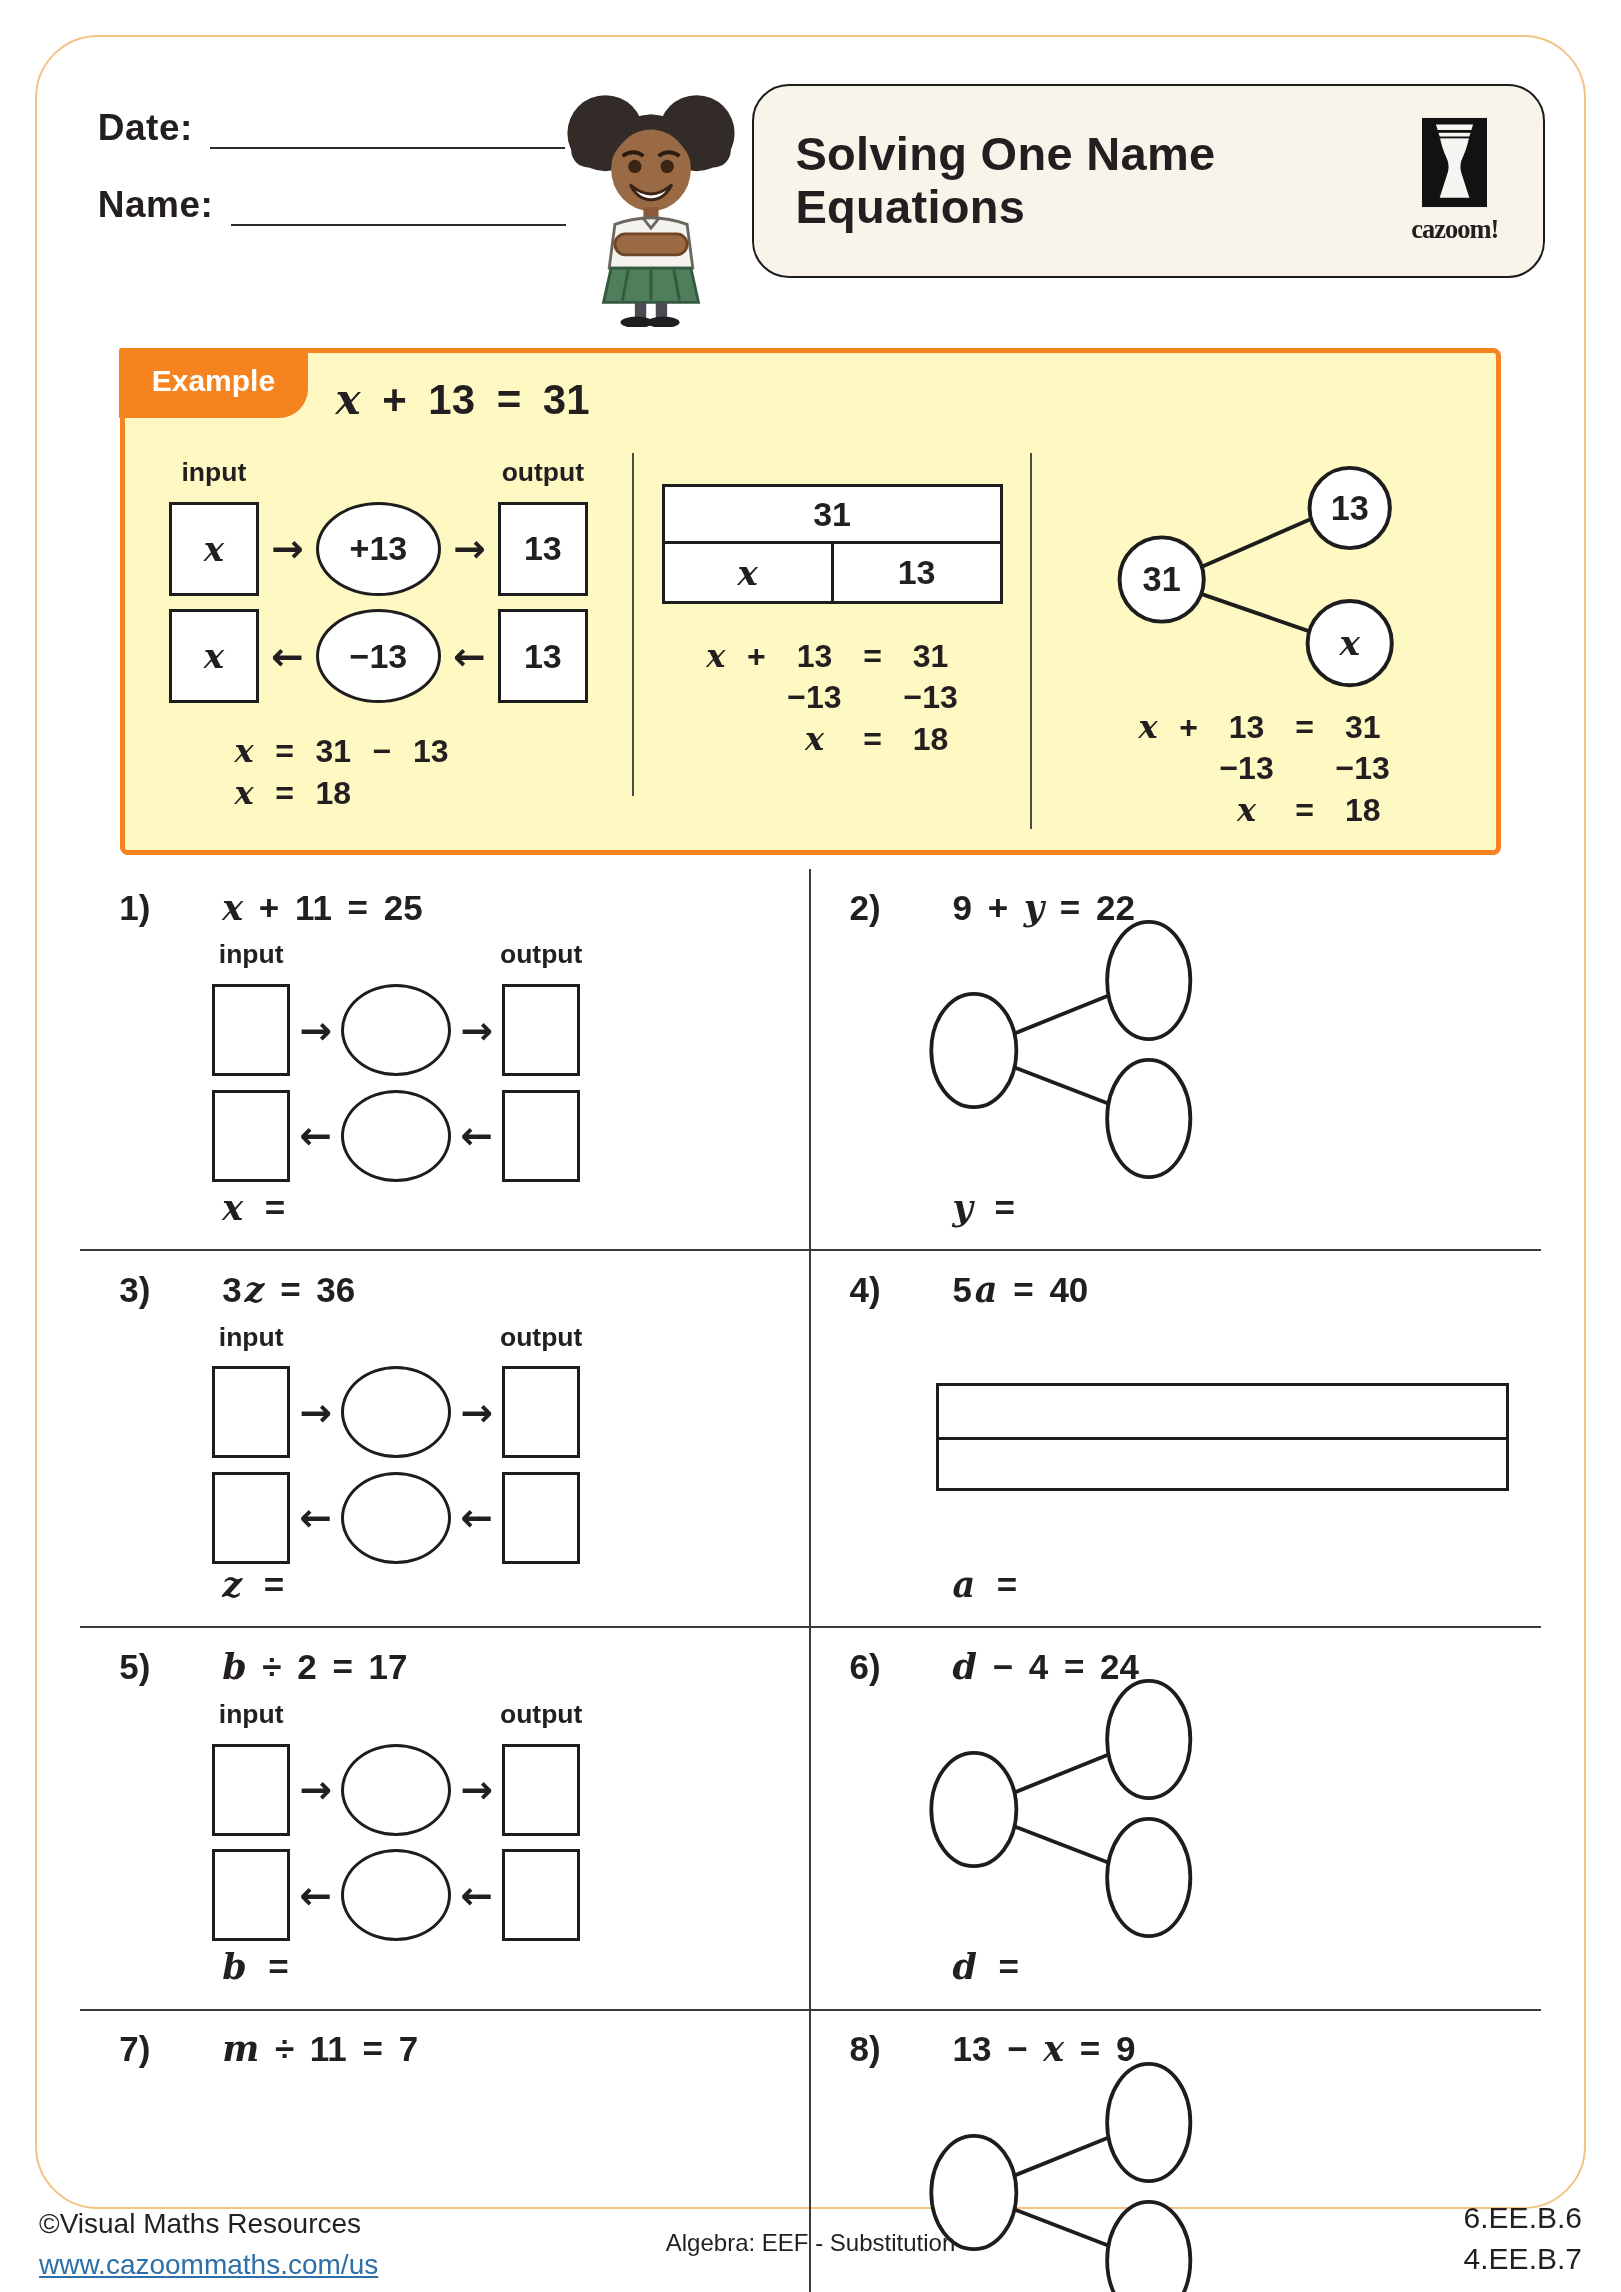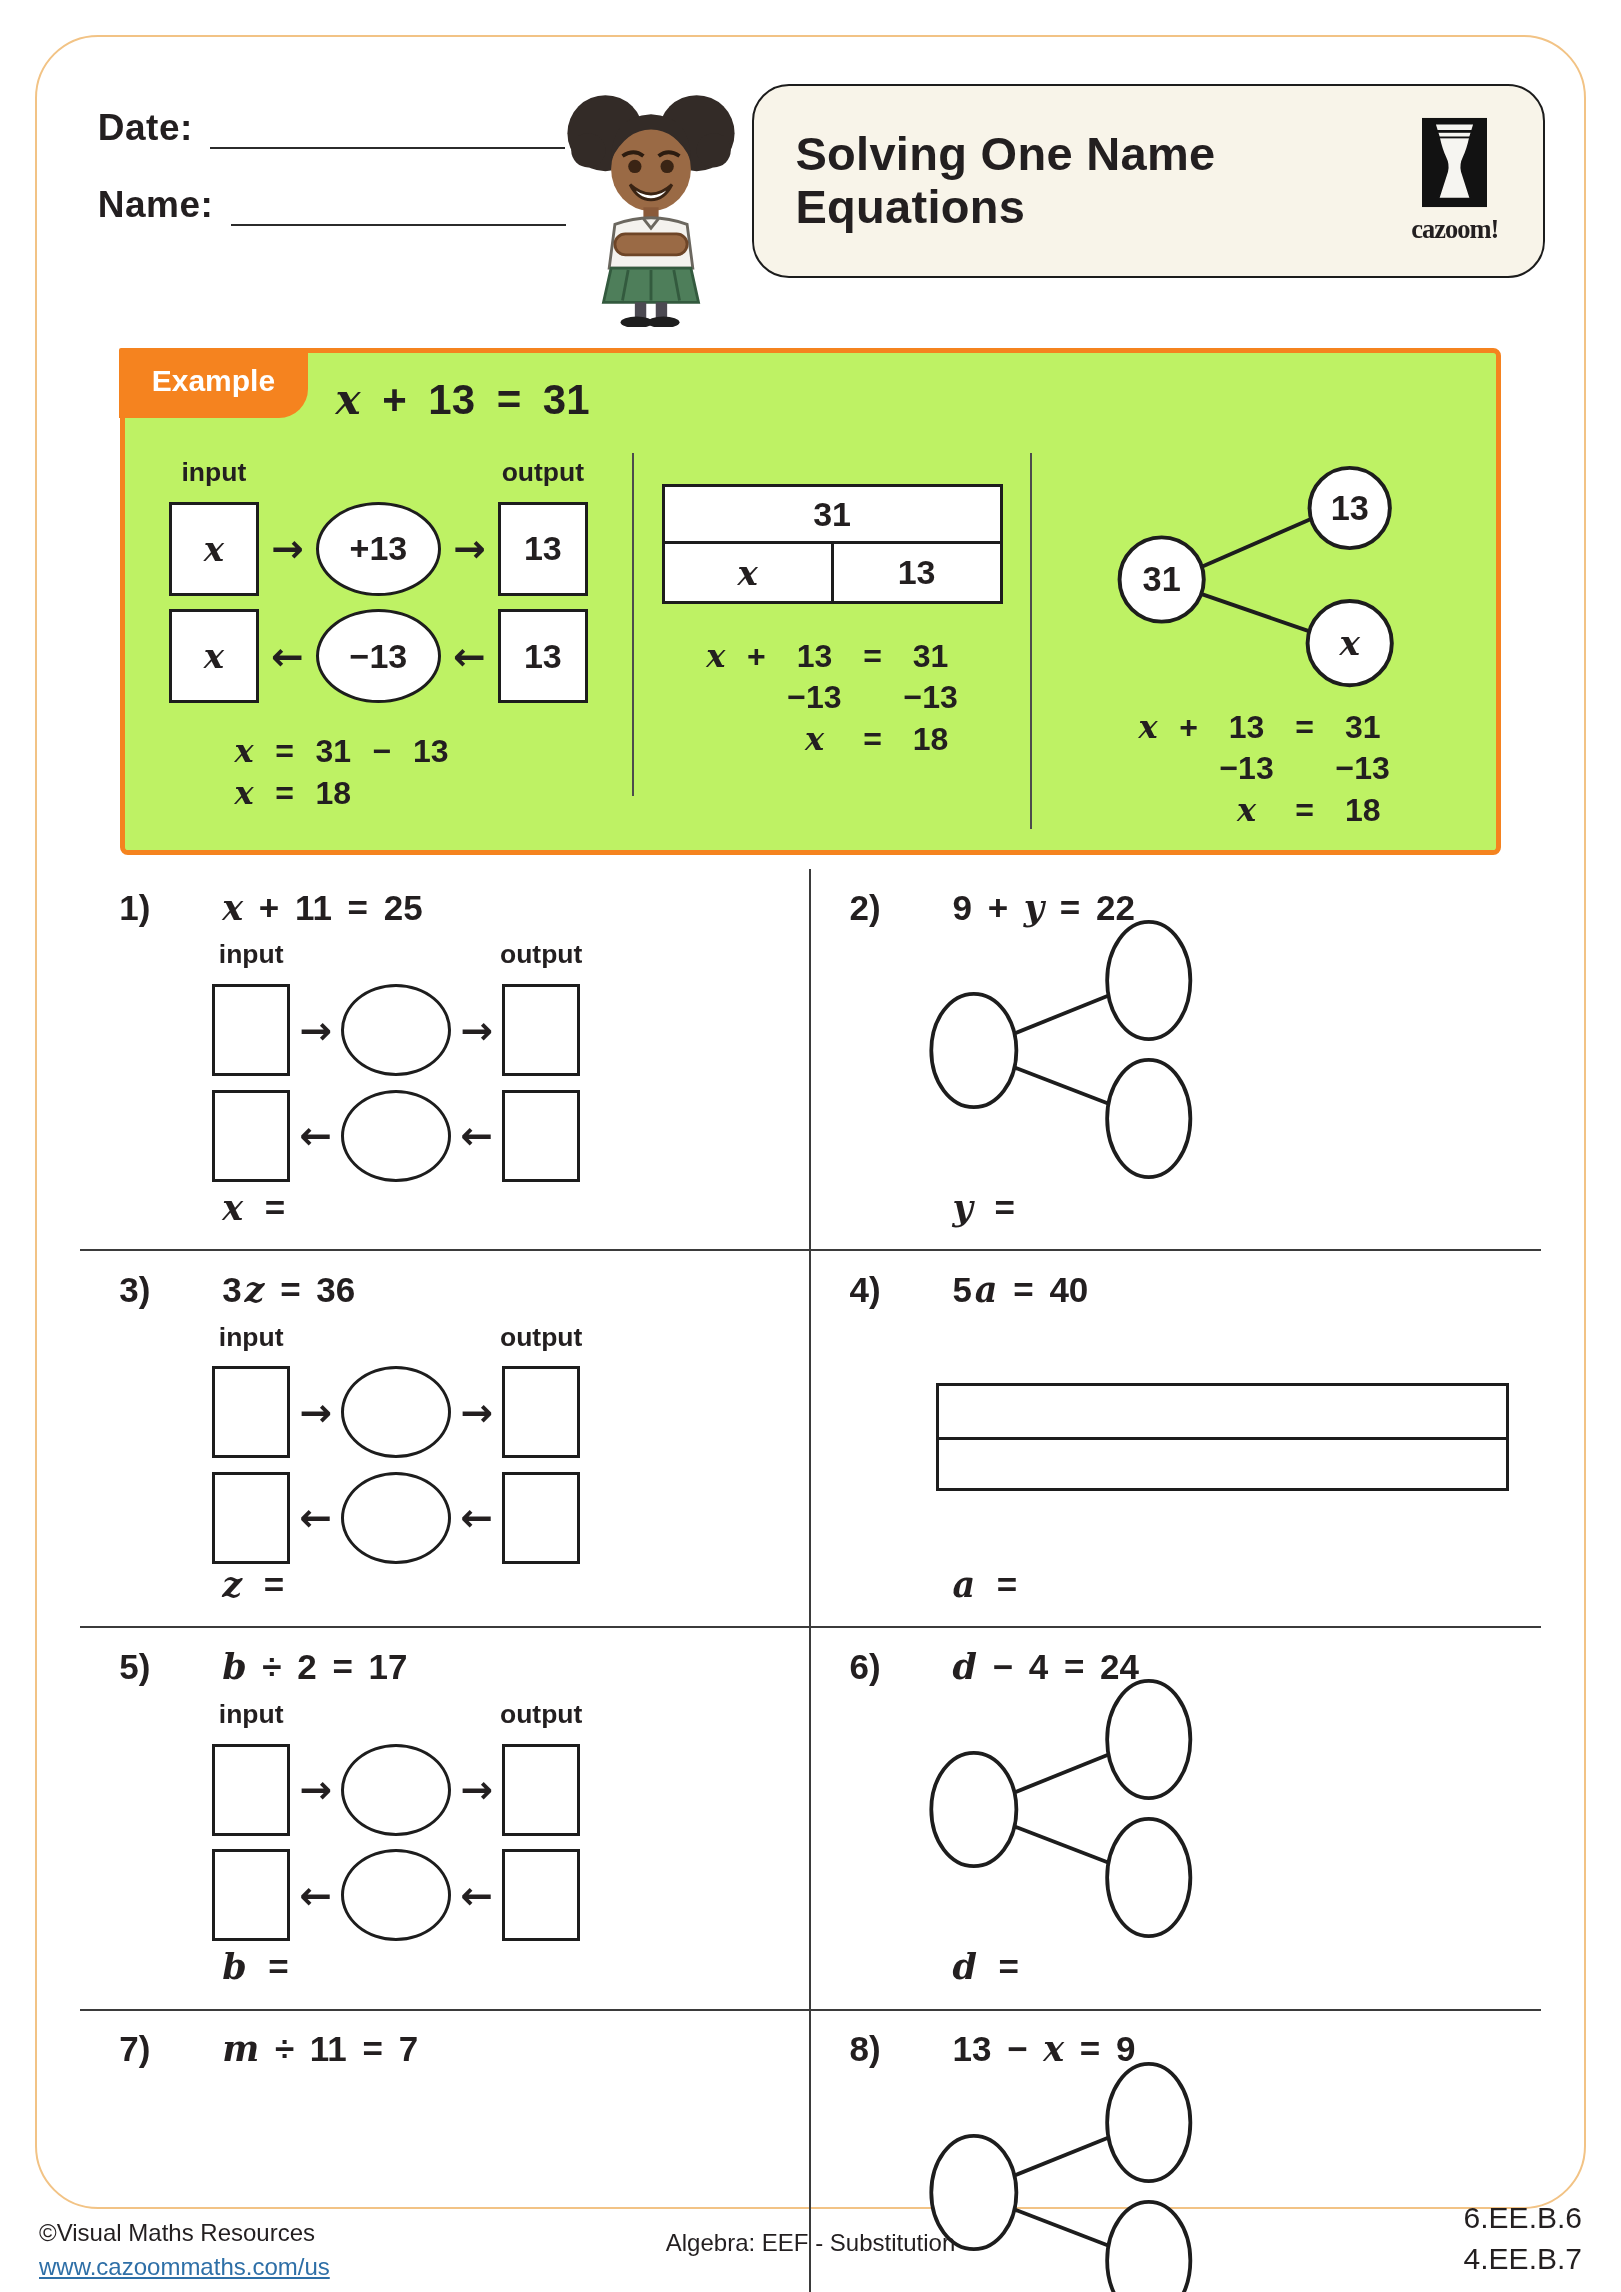--- a/index.html
+++ b/index.html
@@ -26,21 +26,21 @@
     display:flex; align-items:center; padding:27.4px 206px 27.4px 41px; margin-top:2px;
   }
   .banner-title { font-size:47px; font-weight:bold; line-height:1.12; letter-spacing:0.3px; }
   .logo { position:absolute; right:29px; top:50%; transform:translateY(-50%); width:118px; text-align:center; }
   .logo-caption { font-family:"Liberation Serif", serif; font-weight:bold; font-size:26.5px; letter-spacing:-1px; margin-top:2px; }
   
   .intro { margin:23.5px 0 0 61px; font-family:"DejaVu Serif", serif; font-style:italic; font-size:30px; }
   
   .example-box {
     margin:21.6px 61px 0 61px; border:5.9px solid var(--accent_orange,#F5831F);
-    border-radius:7.8px; position:relative; padding-bottom:21.6px; background:#bef264;
+    border-radius:7.8px; position:relative; padding-bottom:21.6px; background:#fef9c3;
   }
   .ex-head { height:80px; position:relative; }
   .ex-tab {
     position:absolute; top:-5.9px; left:-5.9px; background:var(--accent_orange,#F5831F);
     color:#fff; font-weight:bold; font-size:30px; padding:16.7px 33px 19.6px 33px;
     border-radius:2px 0 29px 0;
   }
   .ex-eq { margin:21.6px 0 0 211px; display:inline-flex; align-items:baseline; font-size:42px; font-weight:bold; }
   .ex-eq .tok + .tok { margin-left:21.6px; }
   .ex-panels { display:flex; align-items:flex-start; margin-top:19.6px; min-height:345px; }
@@ -97,21 +97,21 @@
   .eq .tok + .tok { margin-left:15.7px; }
   .eq .tok.j, .ex-eq .tok.j { margin-left:2.9px !important; }
   .model { flex:1 0 auto; }
   .model.machine { margin:11.8px 0 0 93px; }
   .model.ppw { margin:-9.8px 0 0 69px; }
   .model.bar-wrap { display:flex; align-items:center; margin-left:86px; }
   .answer { margin:auto 0 13.7px 103px; font-size:35px; font-weight:bold; display:flex; align-items:baseline; }
   .answer .var { margin-right:21.6px; }
   
   .footer { position:absolute; left:39px; right:39px; bottom:3.9px; height:88px; }
-  .f-left { position:absolute; left:0; bottom:3.9px; font-size:24px; line-height:1.45; }
+  .f-left { position:absolute; left:0; bottom:3.9px; font-size:28px; line-height:1.45; }
   .f-link { color:var(--link_blue,#2E6FA7); text-decoration:underline; }
   .f-center { position:absolute; left:50%; transform:translateX(-50%); bottom:32px; font-size:24px; }
   .f-right { position:absolute; right:0; bottom:9.8px; text-align:right; font-size:30px; line-height:1.35; }
 </style>
 </head>
 <body style="--accent_orange: #F5831F; --frame_tan: #F2C385; --banner_bg: #F8F4E9; --badge_bg: #FBEEDF; --link_blue: #2E6FA7; --ink: #231F20;">
 
 <div class="frame">
 
   <div class="hdr">

